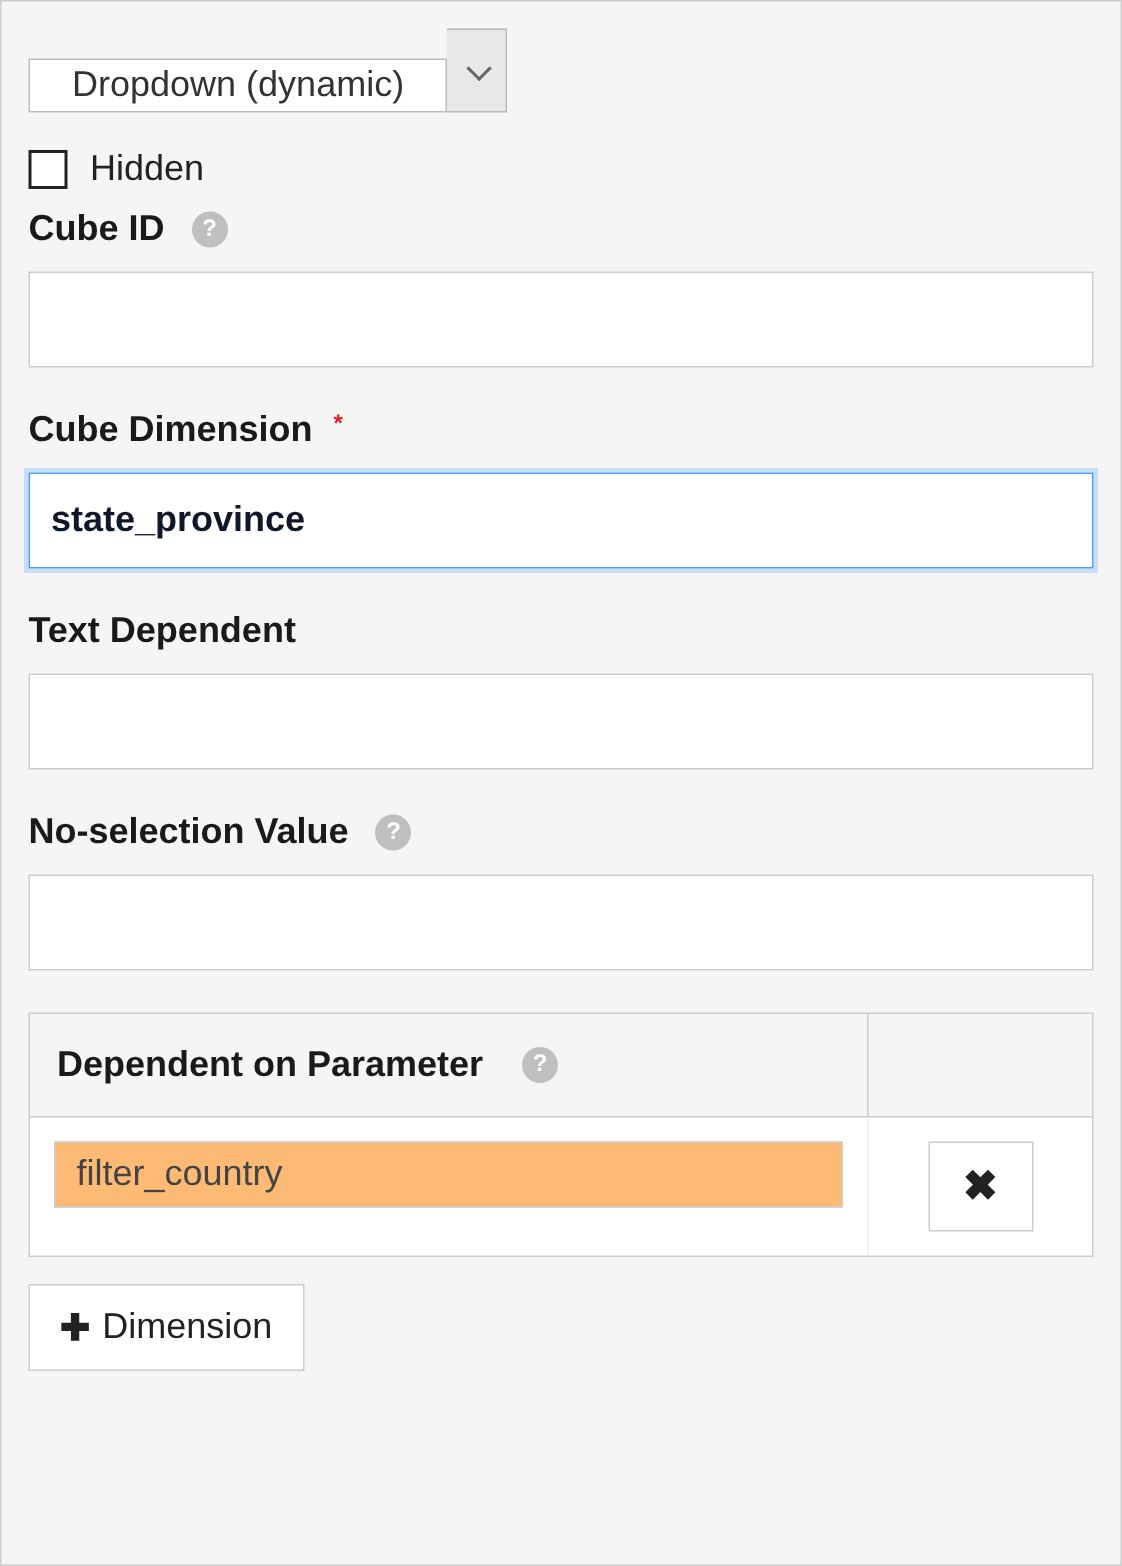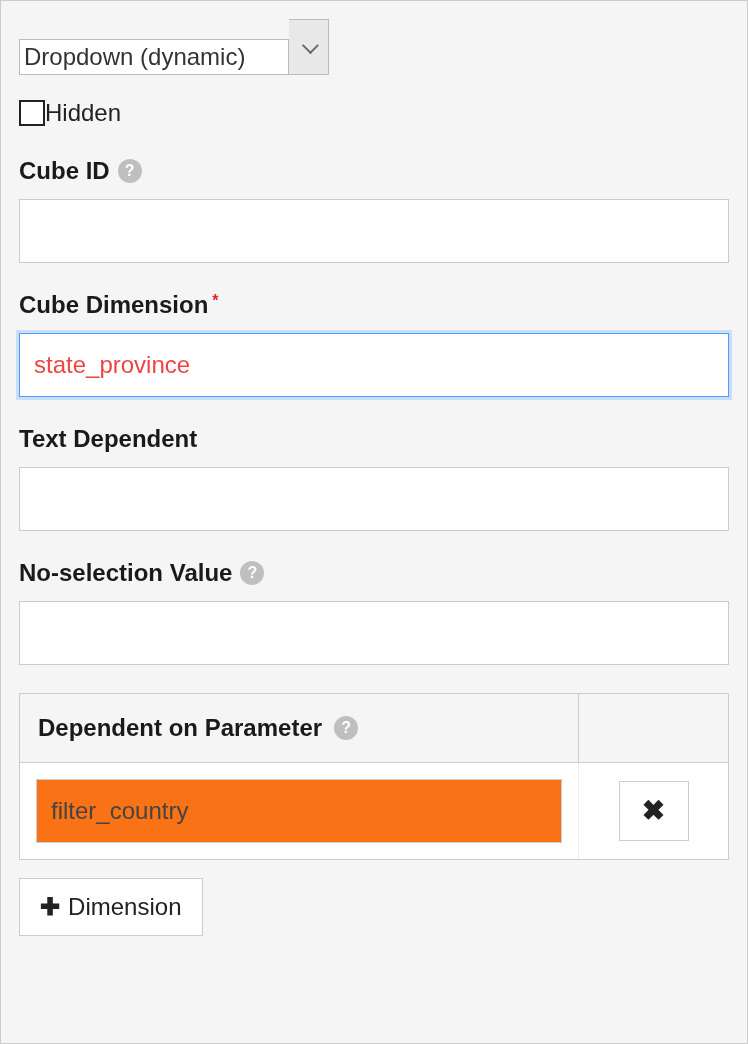--- a/index.html
+++ b/index.html
@@ -28,21 +28,21 @@
   .type-select {
     display: flex;
     align-items: stretch;
     height: 56px;
   }
   .type-select-text {
     border: 1px solid #bbb;
     background: #fff;
     font-size: 24px;
     color: #333;
-    padding: 0 4px;
+    padding: 0 28px;
     display: flex;
     align-items: center;
     min-width: 270px;
     margin-top: 20px;
   }
   .type-select-btn {
     border: 1px solid #bbb;
     border-left: none;
     background: #e8e8e8;
     width: 40px;
@@ -53,22 +53,22 @@
   .chevron-down {
     width: 12px;
     height: 12px;
     border-right: 2px solid #666;
     border-bottom: 2px solid #666;
     transform: rotate(45deg) translateY(-2px);
   }
   .hidden-row {
     display: flex;
     align-items: center;
-    gap: 0;
-    margin-bottom: 30px;
+    gap: 15px;
+    margin-bottom: 12px;
   }
   .checkbox {
     width: 26px;
     height: 26px;
     border: 2px solid #222;
     background: #fff;
   }
   .hidden-label {
     font-size: 24px;
     color: #222;
@@ -76,21 +76,21 @@
   .field {
     margin-bottom: 28px;
   }
   .field-label {
     font-size: 24px;
     font-weight: 700;
     color: #1a1a1a;
     margin-bottom: 14px;
     display: flex;
     align-items: center;
-    gap: 6px;
+    gap: 16px;
   }
   .req {
     color: #e02020;
     font-size: 16px;
     vertical-align: super;
     margin-left: -2px;
     margin-top: -8px;
   }
   .help-circle {
     width: 24px;
@@ -104,23 +104,24 @@
     align-items: center;
     justify-content: center;
     margin-left: 2px;
   }
   .text-input {
     width: 100%;
     height: 64px;
     border: 1px solid #ccc;
     background: #fff;
     font-size: 24px;
-    color: #ef4444;
+    color: #0f172a;
     padding: 0 14px;
     outline: none;
+    font-weight: bold;
   }
   .text-input.focused {
     border: 1px solid #4a9eff;
     box-shadow: 0 0 0 3px rgba(74,158,255,0.25);
   }
   .dep-section {
     margin-top: 8px;
   }
   .dep-table {
     border: 1px solid #ccc;
@@ -133,21 +134,21 @@
     border-bottom: 1px solid #ccc;
   }
   .dep-header-label {
     flex: 1;
     padding: 20px 18px;
     font-size: 24px;
     font-weight: 700;
     color: #1a1a1a;
     display: flex;
     align-items: center;
-    gap: 10px;
+    gap: 24px;
   }
   .dep-header-action {
     width: 150px;
     border-left: 1px solid #ccc;
   }
   .dep-row {
     display: flex;
   }
   .dep-cell-value {
     flex: 1;
@@ -156,23 +157,23 @@
   .dep-cell-action {
     width: 150px;
     border-left: 1px solid #eee;
     padding: 16px;
     display: flex;
     align-items: center;
     justify-content: center;
   }
   .dep-input {
     width: 100%;
-    height: 64px;
-    border: 1px solid #ccc;
-    background: #f97316;
+    height: 44px;
+    border: 1px solid #ccc;
+    background: #fdba74;
     font-size: 24px;
     color: #444;
     padding: 0 14px;
     outline: none;
   }
   .remove-btn {
     width: 70px;
     height: 60px;
     border: 1px solid #ccc;
     background: #fff;

